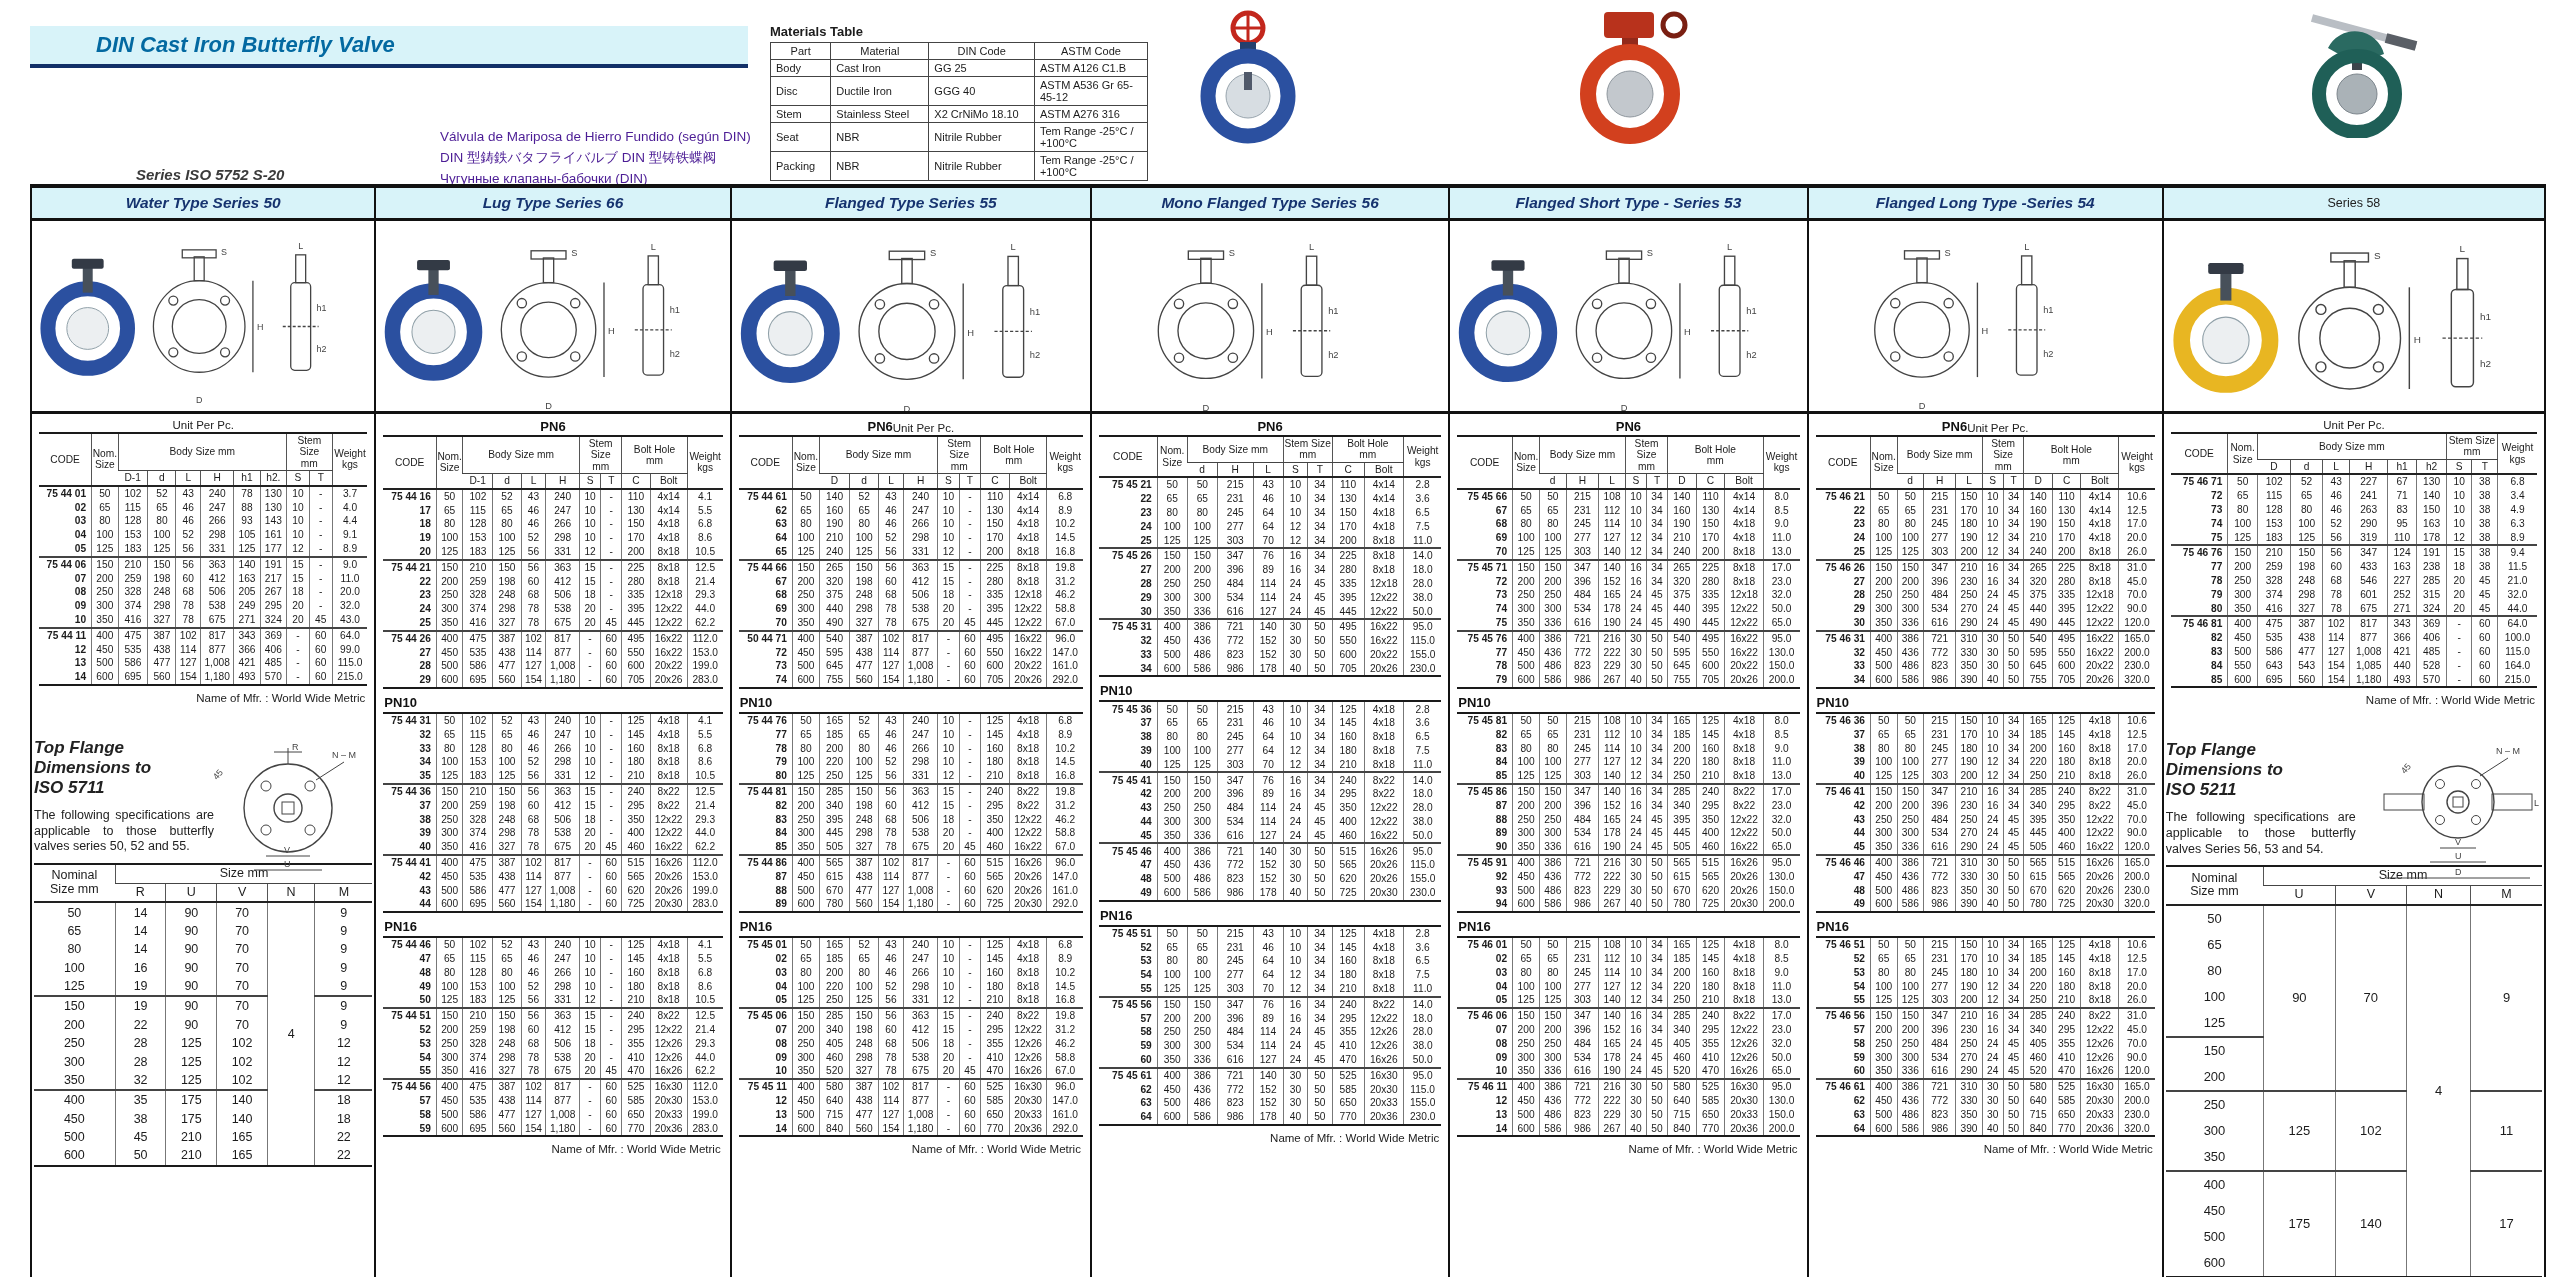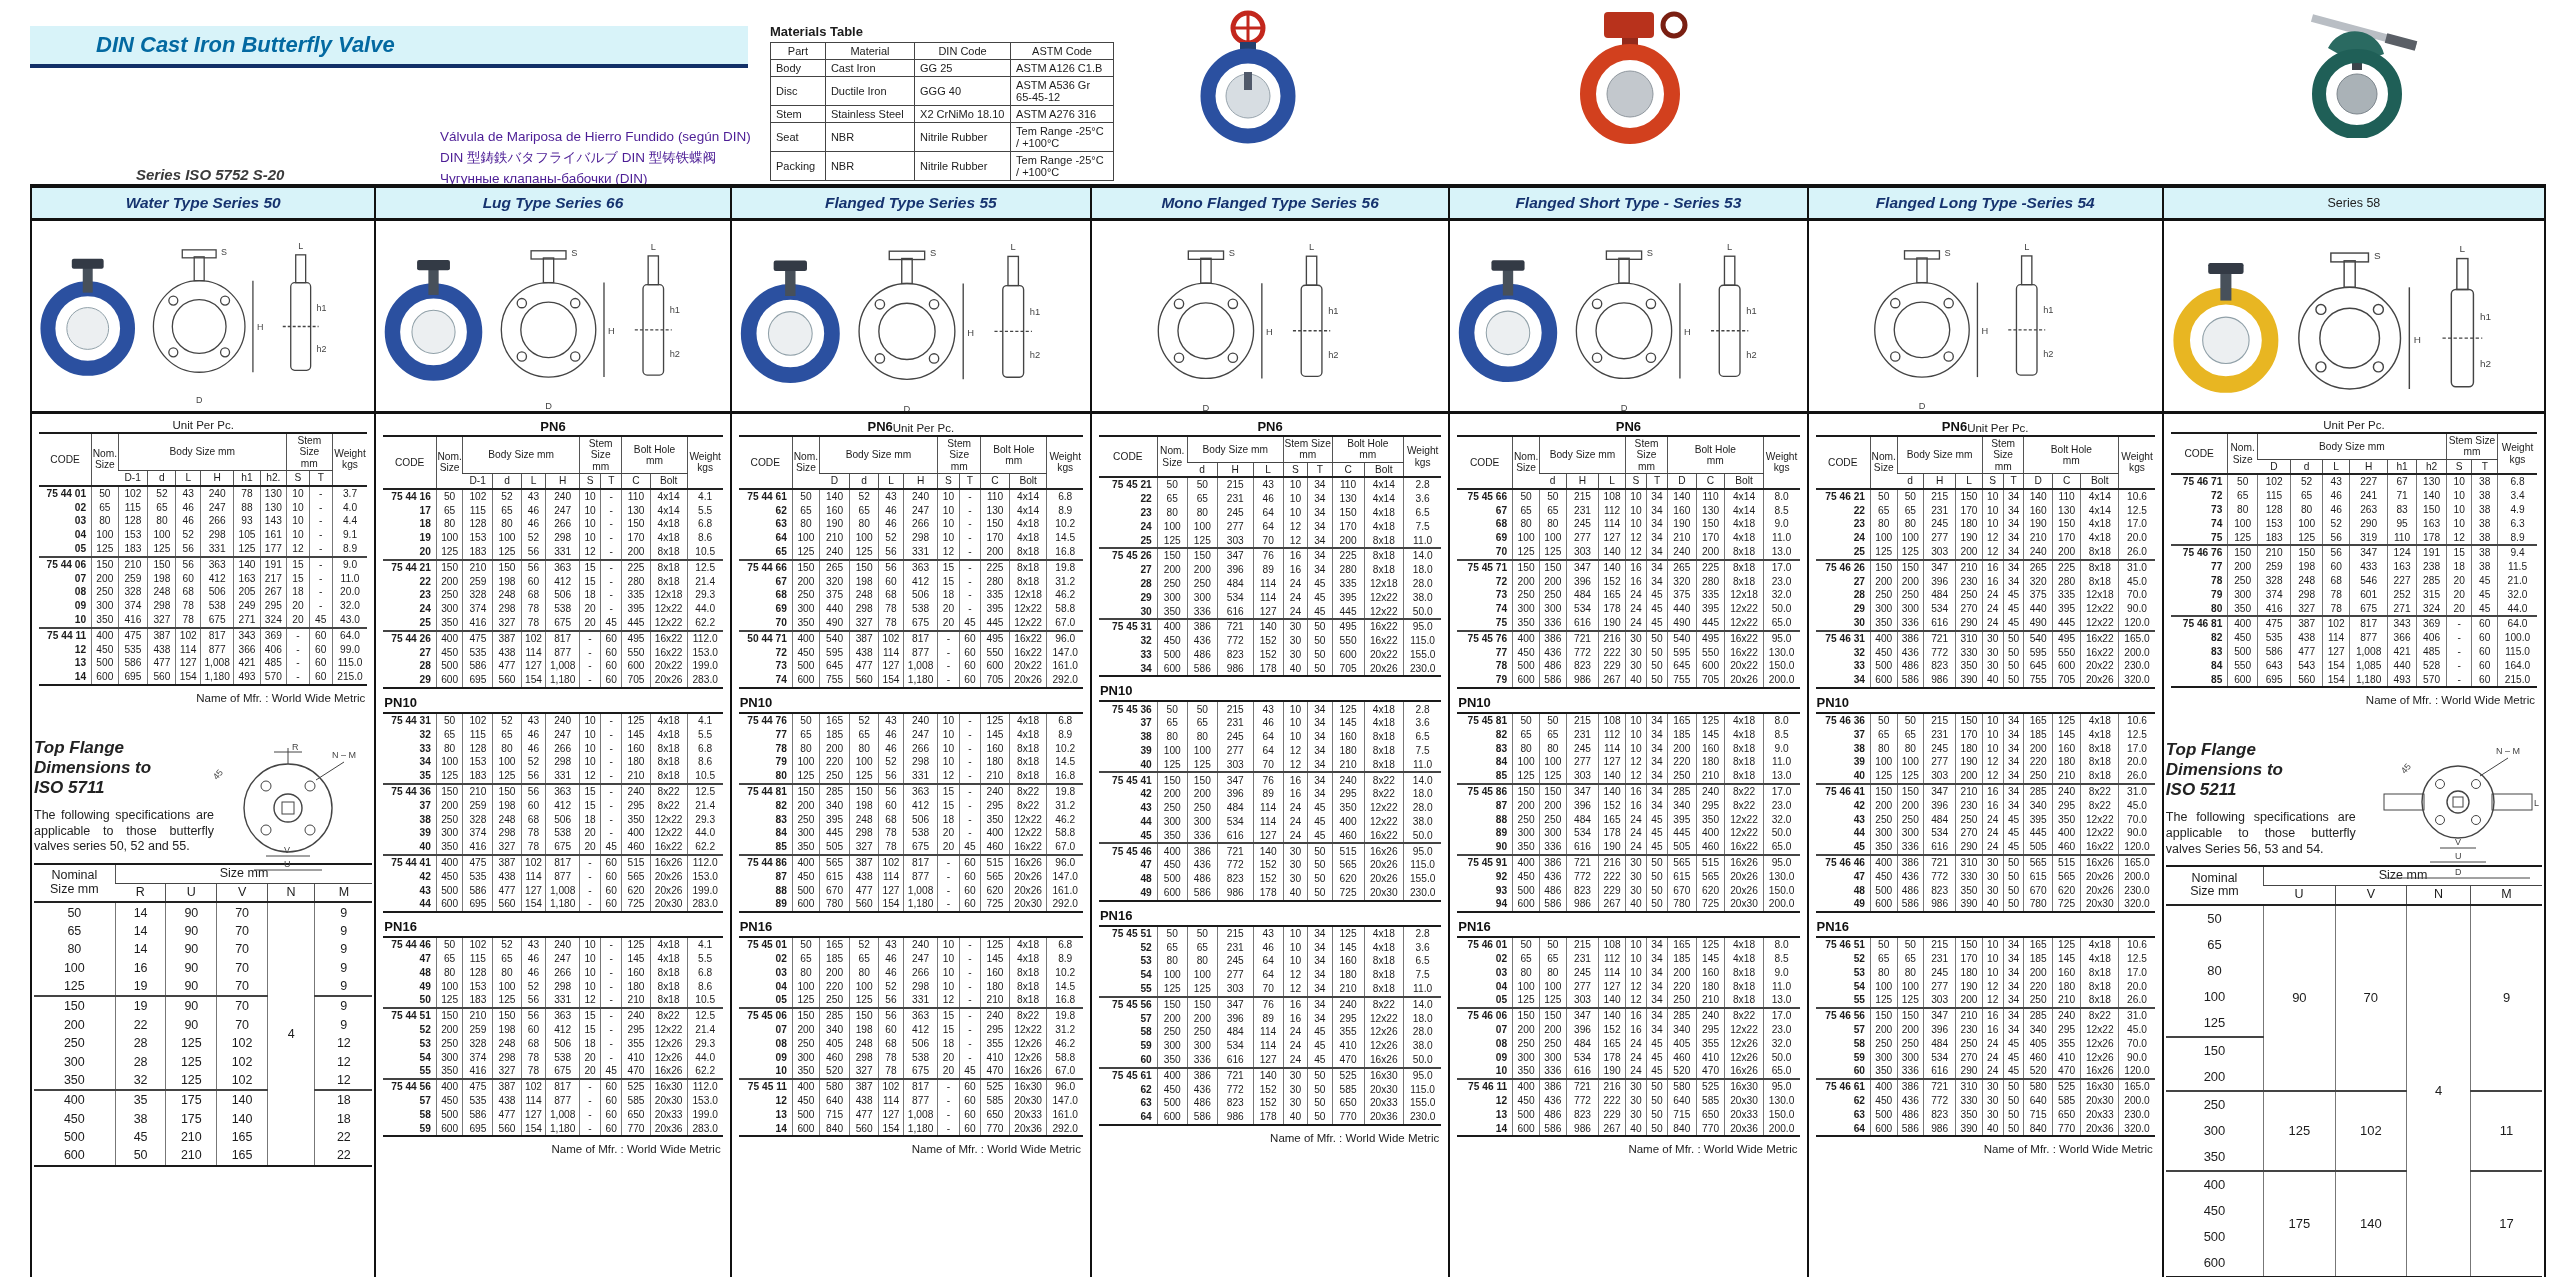--- a/index.html
+++ b/index.html
@@ -6,21 +6,21 @@
   body{width:2560px;height:1277px;position:relative;background:#ffffff;overflow:hidden;
        font-family:"Liberation Sans",sans-serif;color:#1c1c1c;}
   
   .title-band{position:absolute;left:30px;top:26px;width:718px;height:38px;background:#d8f3f9;
               border-bottom:4px solid #123068;}
   .page-title{font-style:italic;font-weight:bold;font-size:22px;color:#0369a1;padding:6px 0 0 66px;}
   .series-label{position:absolute;left:136px;top:166px;font-style:italic;font-weight:bold;
                 font-size:15px;color:#3a3a3a;}
   .desc-block{position:absolute;left:440px;top:126px;font-size:13.5px;line-height:21px;color:#4c1d95;}
   
-  .materials{position:absolute;left:770px;top:24px;width:344px;}
+  .materials{position:absolute;left:770px;top:24px;width:378px;}
   .materials .mt-title{font-weight:bold;font-size:13px;margin-bottom:3px;}
   .materials table{width:100%;border-collapse:collapse;font-size:11px;table-layout:fixed;}
   .materials th,.materials td{border:1px solid #444;padding:2px 5px;text-align:left;font-weight:normal;}
   .materials th{text-align:center;}
   
   .photo{position:absolute;}
   
   .board{position:absolute;left:30px;top:184px;width:2516px;border-top:4px solid #111;
          display:flex;align-items:stretch;}
   .colshell{border-right:2px solid #111;box-sizing:border-box;display:flex;flex-direction:column;}

